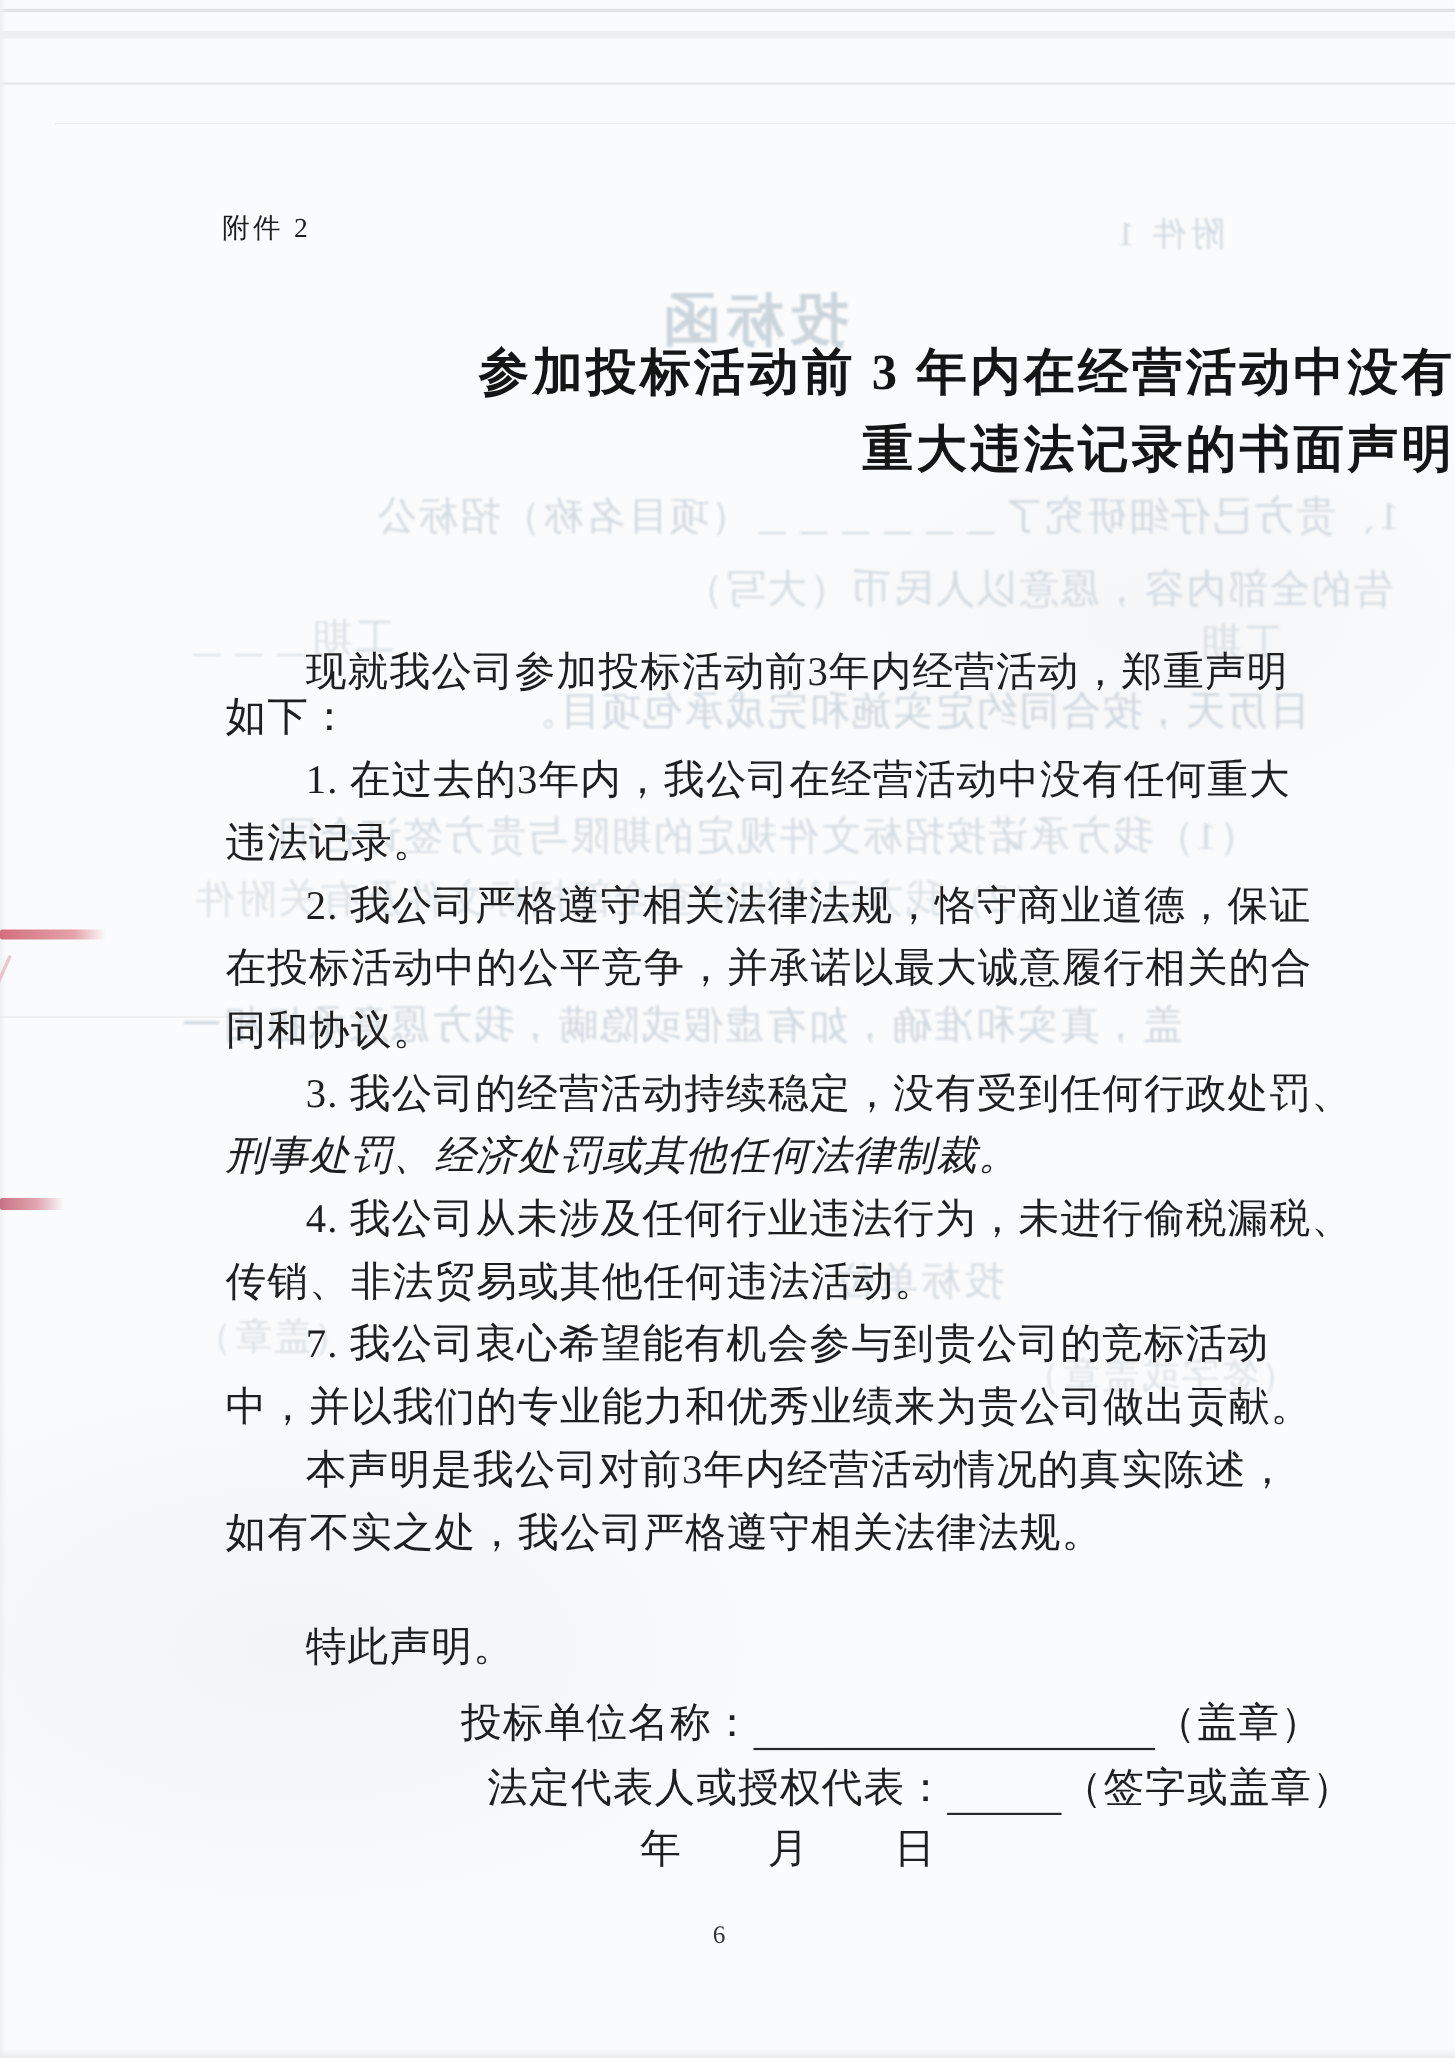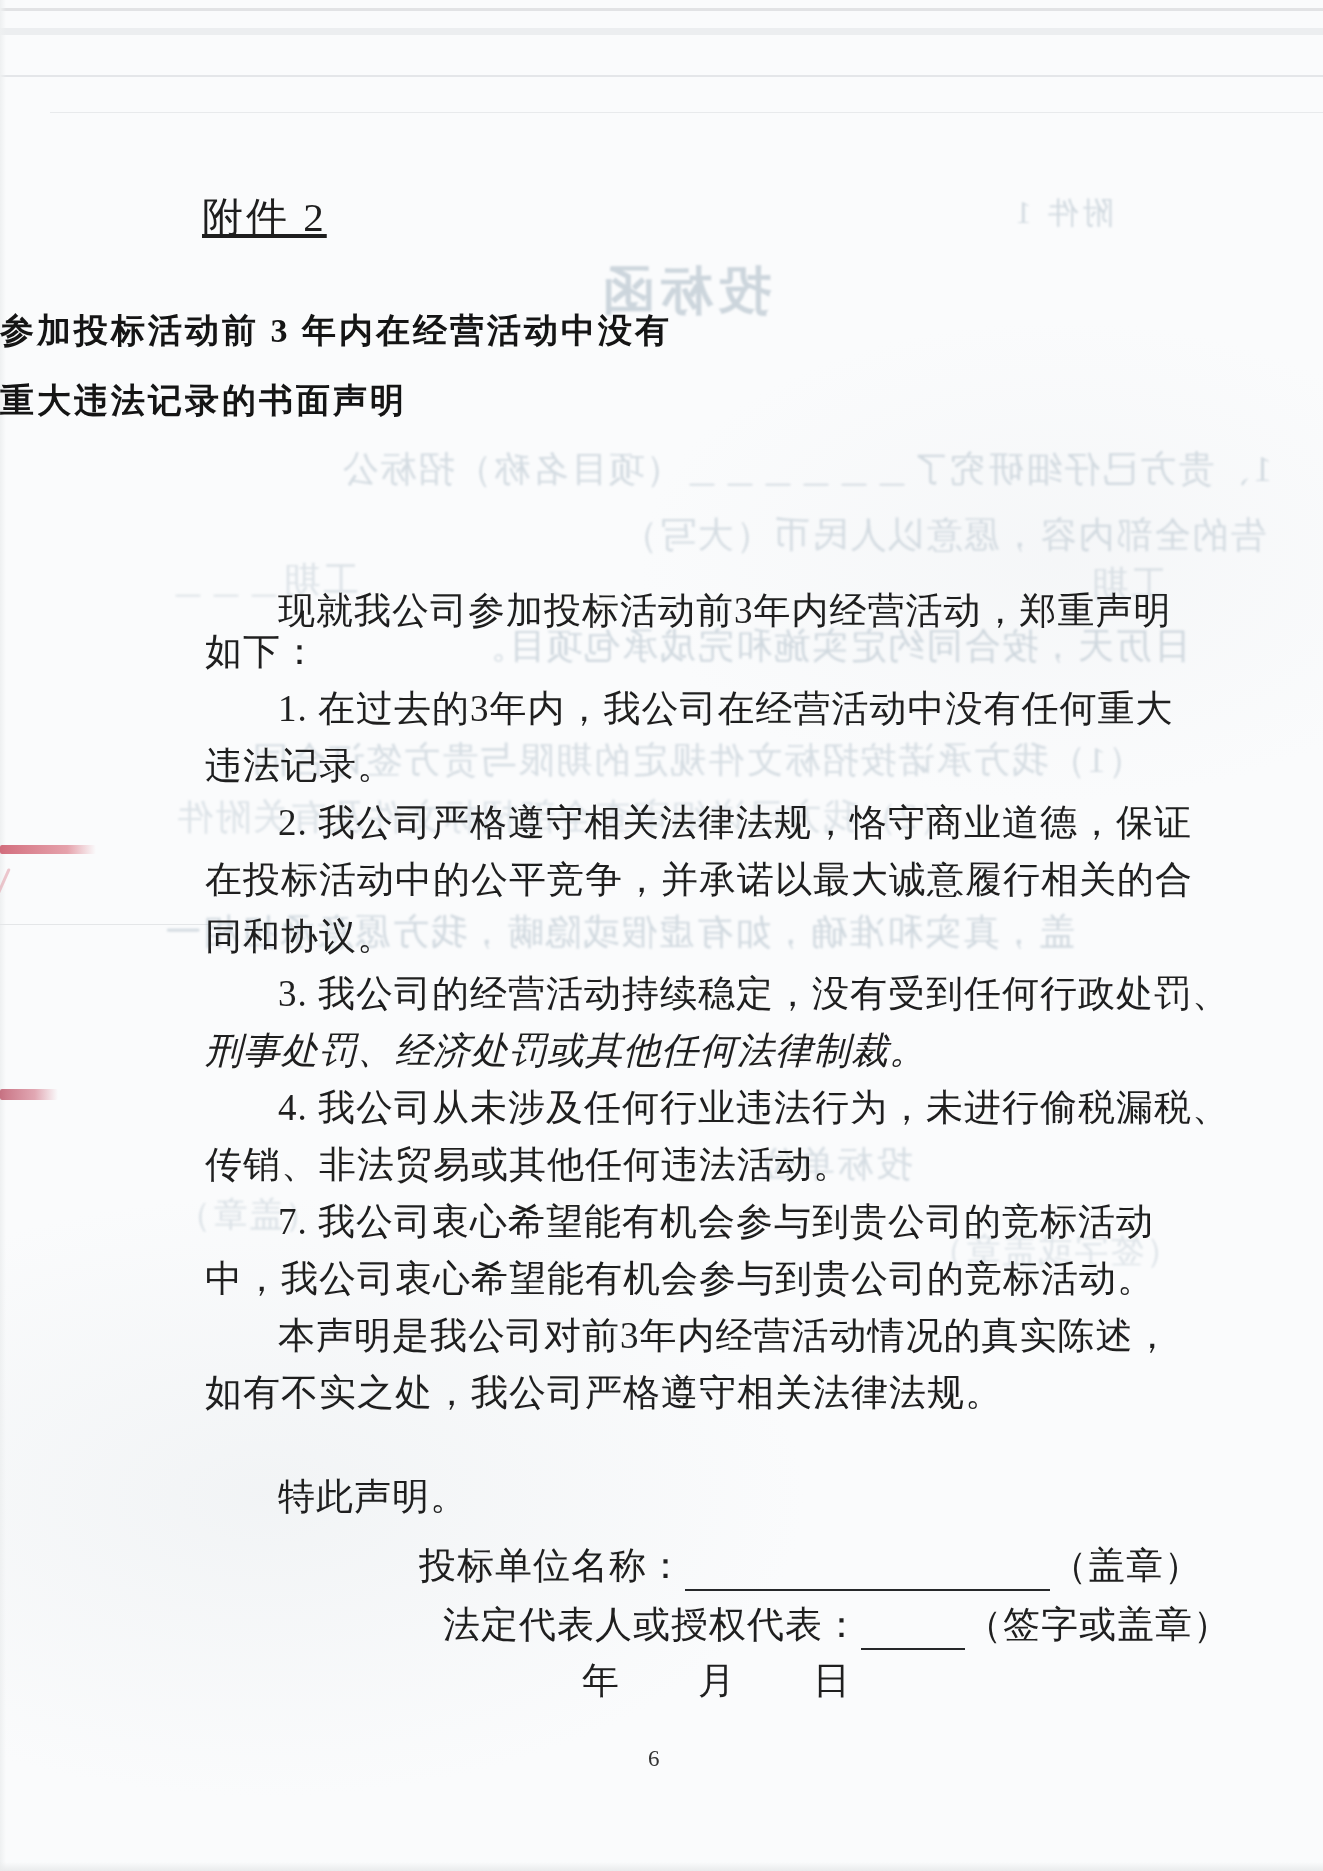--- a/index.html
+++ b/index.html
@@ -23,22 +23,22 @@
   
   .ghost{
     position:absolute;white-space:nowrap;
     color:#9fb0bd;
     transform:scaleX(-1);
     filter:blur(1px);
     font-family:"Liberation Serif","DejaVu Serif",serif;
     pointer-events:none;
   }
   
-  .att{font-size:41px;letter-spacing:3px;color:#1e1e1e;text-decoration:underline;}
-  .title{width:100%;text-align:left;font-weight:bold;color:#151515;font-size:34px;letter-spacing:3px;}
+  .att{font-size:25px;letter-spacing:3px;color:#1e1e1e;}
+  .title{width:100%;text-align:right;font-weight:bold;color:#151515;font-size:46px;letter-spacing:3px;}
   .body-line{font-size:37px;letter-spacing:1px;color:#1f1f1f;}
   .flush{left:205px;}
   .indent{left:278px;}
   .sig-row{font-size:37px;letter-spacing:1px;color:#1f1f1f;display:flex;align-items:flex-end;}
   .u-line{display:inline-block;border-bottom:2px solid #26282a;height:38px;}
   .pageno{font-size:23px;color:#333;}
   
   .redmark{position:absolute;border-radius:2px;}
 </style>
 </head>
@@ -83,21 +83,21 @@
   <div class="abs body-line indent" style="top:684px;">1. 在过去的3年内，我公司在经营活动中没有任何重大</div>
   <div class="abs body-line flush" style="top:741px;">违法记录。</div>
   <div class="abs body-line indent" style="top:798px;">2. 我公司严格遵守相关法律法规，恪守商业道德，保证</div>
   <div class="abs body-line flush" style="top:855px;">在投标活动中的公平竞争，并承诺以最大诚意履行相关的合</div>
   <div class="abs body-line flush" style="top:912px;">同和协议。</div>
   <div class="abs body-line indent" style="top:969px;">3. 我公司的经营活动持续稳定，没有受到任何行政处罚、</div>
   <div class="abs body-line flush" style="top:1026px;font-style:italic;">刑事处罚、经济处罚或其他任何法律制裁。</div>
   <div class="abs body-line indent" style="top:1083px;">4. 我公司从未涉及任何行业违法行为，未进行偷税漏税、</div>
   <div class="abs body-line flush" style="top:1140px;">传销、非法贸易或其他任何违法活动。</div>
   <div class="abs body-line indent" style="top:1197px;">7. 我公司衷心希望能有机会参与到贵公司的竞标活动</div>
-  <div class="abs body-line flush" style="top:1254px;">中，我公司衷心希望能有机会参与到贵公司的竞标活动。</div>
+  <div class="abs body-line flush" style="top:1254px;">中，并以我们的专业能力和优秀业绩来为贵公司做出贡献。</div>
   <div class="abs body-line indent" style="top:1311px;">本声明是我公司对前3年内经营活动情况的真实陈述，</div>
   <div class="abs body-line flush" style="top:1368px;">如有不实之处，我公司严格遵守相关法律法规。</div>
   <div class="abs body-line indent" style="top:1425px;margin-top:47px;">特此声明。</div>
 
   <div class="abs sig-row" style="left:419px;top:1541px;">
     <span>投标单位名称：</span>
       <span class="u-line" style="width:365px;"></span>
       <span>（盖章）</span>
   </div>
   <div class="abs sig-row" style="left:443px;top:1600px;">

